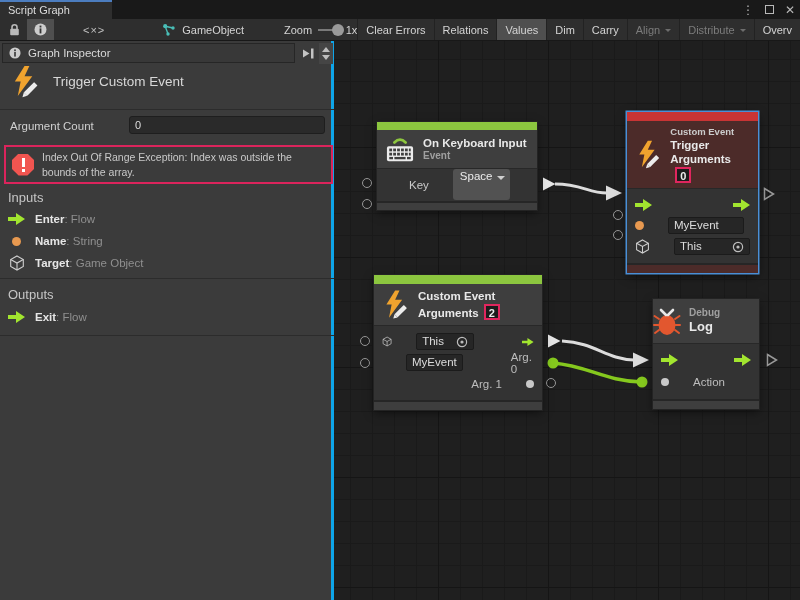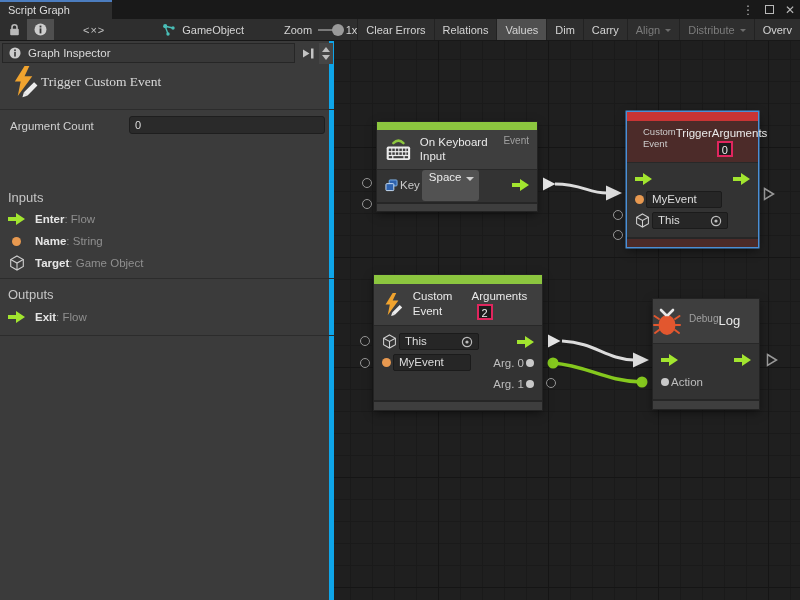--- a/index.html
+++ b/index.html
@@ -36,34 +36,34 @@
   .tb-group-right .tbtn { border-left:1px solid #222; }
   .caret { width:0; height:0; border:3.5px solid transparent; border-top-color:#9a9a9a; margin-left:5px; margin-top:4px; }
   .tbtn.disabled .caret { border-top-color:#6d6d6d; }
   .zoomtrack { width:86px; height:2px; background:#7a7a7a; margin:0 4px 0 6px; position:relative; }
   .zoomhandle { position:absolute; right:-2px; top:-5px; width:12px; height:12px; border-radius:50%; background:#9a9a9a; }
   .codeglyph { letter-spacing:1px; color:#c2c2c2; }
 
   
   .inspector {
     position:absolute; left:0; top:41px; width:334px; height:559px;
-    background:#3b3b3b; border-right:5px solid #0ea5e9;
+    background:#3b3b3b; border-right:3px solid #0ea5e9;
   }
   .insp-header {
     position:absolute; left:2px; top:2px; width:293px; height:20px;
     border:1px solid #262626; background:#383838;
     display:flex; align-items:center; gap:7px; padding-left:6px;
     font-size:11.5px; color:#d9d9d9;
   }
   .dockbtn { position:absolute; left:299px; top:3px; width:18px; height:18px; display:flex; align-items:center; justify-content:center; }
   .spinner { position:absolute; left:319px; top:2px; width:14px; height:21px; background:#454545; display:flex; flex-direction:column; align-items:center; justify-content:center; gap:3px; }
   .spin-up { width:0; height:0; border:4px solid transparent; border-bottom:5px solid #bdbdbd; margin-top:-3px; }
   .spin-dn { width:0; height:0; border:4px solid transparent; border-top:5px solid #bdbdbd; margin-bottom:-3px; }
 
-  .insp-title-row { position:absolute; left:10px; top:24px; display:flex; align-items:center; gap:0;font-family:Liberation Serif, serif; }
+  .insp-title-row { position:absolute; left:10px; top:24px; display:flex; align-items:center; gap:12px; }
   .insp-title { font-size:13.5px; color:#d8d8d8; }
   .divider { position:absolute; left:0; width:334px; height:1px; background:#2c2c2c; }
 
   .argrow-label { position:absolute; left:10px; top:79px; font-size:11.5px; color:#cfcfcf; }
   .argrow-input {
     position:absolute; left:129px; top:75px; width:196px; height:18px;
     background:#2a2a2a; border:1px solid #1e1e1e; border-radius:3px;
     color:#dddddd; font-size:11px; padding:0 5px; font-family:"Liberation Sans",sans-serif;
   }
 
@@ -99,30 +99,30 @@
     background-size:110px 110px, 110px 110px, 22px 22px, 22px 22px;
     background-position:-6px -4px;
   }
   .wires { position:absolute; left:0; top:0; pointer-events:none; }
 
   .node { position:absolute; background:#333333; box-shadow:0 0 0 1px #232323, 0 3px 9px rgba(0,0,0,.5); }
   .node .bar { height:8px; }
   .bar.green { background:#8cc63f; }
   .bar.red { background:#c93434; }
   .node .head { background:#3e3e3e; display:flex; align-items:center; gap:8px; padding:5px 8px; }
-  .node .head .tstack { display:flex; flex-direction:row; line-height:1.25; }
+  .node .head .tstack { display:flex; flex-direction:column; line-height:1.25;font-weight:bold; }
   .ntitle { font-size:11.5px; color:#e9e9e9; }
   .nsub { font-size:10px; color:#a0a0a0; }
   .nkind { font-size:9.5px; color:#cccccc; }
   .node .body { border-top:1px solid #282828; padding:5px 0 6px 0; }
   .node .foot { height:9px; background:#3e3e3e; border-top:2px solid #262626; }
   .node.errnode .head, .node.errnode .foot { background:#4c2b29; }
   .node.errnode { box-shadow:0 0 0 1.5px #4a8fd6, 0 3px 9px rgba(0,0,0,.6); }
 
-  .prow { display:flex; align-items:center; height:21px; padding:0 8px; gap:2px; font-size:11.5px; color:#c9c9c9; }
+  .prow { display:flex; align-items:center; height:21px; padding:0 8px; gap:24px; font-size:11.5px; color:#c9c9c9; }
   .prow .spacer { flex:1; }
   .dd { background:#525252; border-radius:3px; color:#ececec; font-size:11.5px; padding:1px 18px 18px 7px; position:relative; }
   .dd::after { content:""; position:absolute; right:5px; top:7px; width:0; height:0; border:4px solid transparent; border-top-color:#cfcfcf; }
   .nfield {
     background:#262626; border:1px solid #1b1b1b; border-radius:2px;
     color:#dddddd; font-size:11.5px; height:17px; line-height:15px; padding:0 5px;
     display:flex; align-items:center;
   }
   .whitedot { width:8px; height:8px; border-radius:50%; background:#c9c9c9; }
   .badge {
@@ -238,20 +238,27 @@
         <polygon points="9.5,25 14,22.5 14,27.5" fill="#ececec"></polygon>
       </g>
     </svg>
     <span class="insp-title">Trigger Custom Event</span>
   </div>
   <div class="divider" style="top:68px;"></div>
 
   <span class="argrow-label">Argument Count</span>
   <input class="argrow-input" type="text" value="0" style="">
 
+  <div class="errorbox">
+    <div class="octagon">
+      <div class="bang-bar"></div>
+        <div class="bang-dot"></div>
+    </div>
+    <div class="errortext">Index Out Of Range Exception: Index was outside the bounds of the array.</div>
+  </div>
 
   <div class="sec-header" style="top:149px;">Inputs</div>
 
   <div class="port-row" style="top:172px;">
     <span class="rowicon">
       <svg width="17" height="12" viewBox="0 0 17 12">
           <path d="M0 4 h8 V0 l9 6 -9 6 V8 H0 z" fill="#a2e52f"></path>
         </svg>
     </span>
     <span><span class="pname">Enter</span><span class="ptype">: Flow</span></span>

